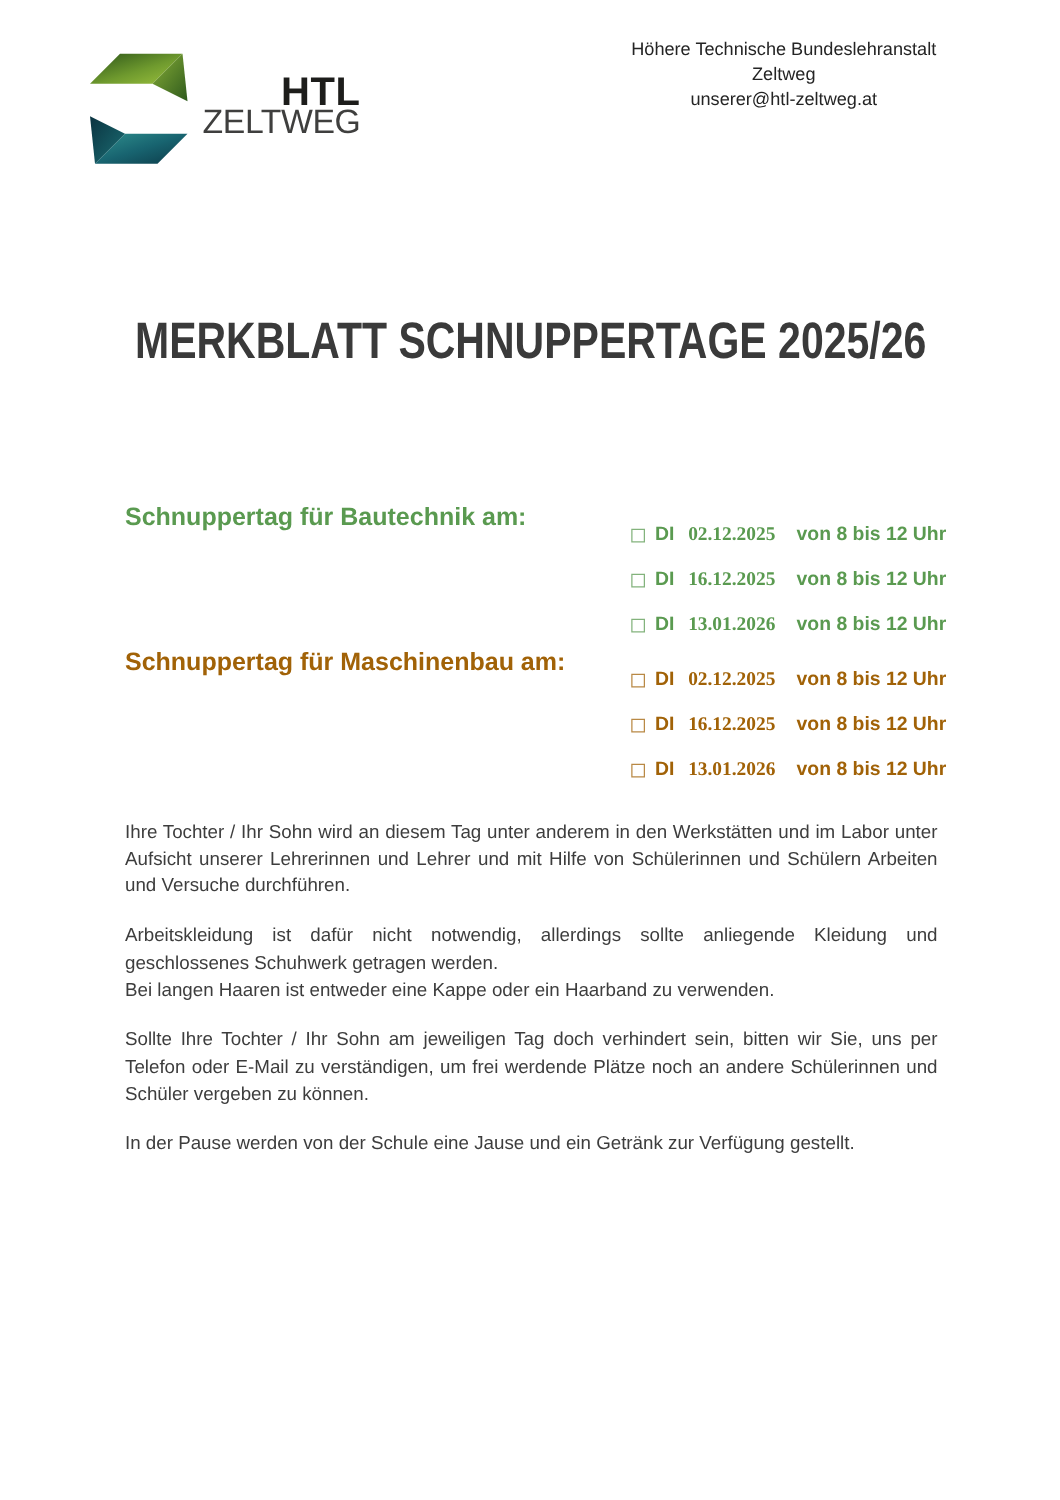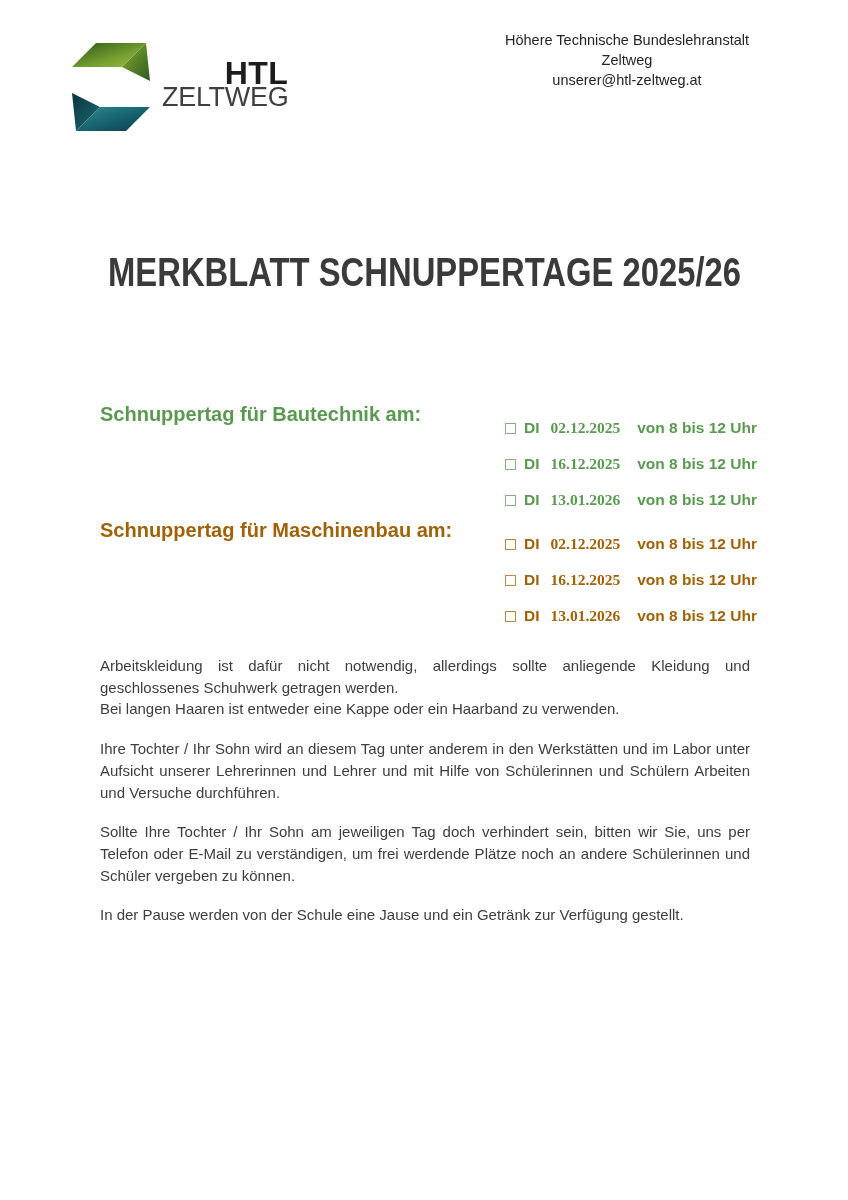--- a/index.html
+++ b/index.html
@@ -154,20 +154,20 @@
     </div>
     <div class="date-row">
       <span class="checkbox"></span>
       <span class="date-day">DI</span>
       <span class="date-date">13.01.2026</span>
       <span class="date-time">von 8 bis 12 Uhr</span>
     </div>
   </div>
 
   <div class="body-text">
+    <p>Ihre Tochter / Ihr Sohn wird an diesem Tag unter anderem in den Werkstätten und im Labor unter Aufsicht unserer Lehrerinnen und Lehrer und mit Hilfe von Schülerinnen und Schülern Arbeiten und Versuche durchführen.</p>
     <p><span>Arbeitskleidung ist dafür nicht notwendig, allerdings sollte anliegende Kleidung und geschlossenes Schuhwerk getragen werden.</span><br>
       <span>Bei langen Haaren ist entweder eine Kappe oder ein Haarband zu verwenden.</span></p>
-    <p>Ihre Tochter / Ihr Sohn wird an diesem Tag unter anderem in den Werkstätten und im Labor unter Aufsicht unserer Lehrerinnen und Lehrer und mit Hilfe von Schülerinnen und Schülern Arbeiten und Versuche durchführen.</p>
     <p>Sollte Ihre Tochter / Ihr Sohn am jeweiligen Tag doch verhindert sein, bitten wir Sie, uns per Telefon oder E-Mail zu verständigen, um frei werdende Plätze noch an andere Schülerinnen und Schüler vergeben zu können.</p>
     <p>In der Pause werden von der Schule eine Jause und ein Getränk zur Verfügung gestellt.</p>
   </div>
 
 </div>
 
 </body></html>

